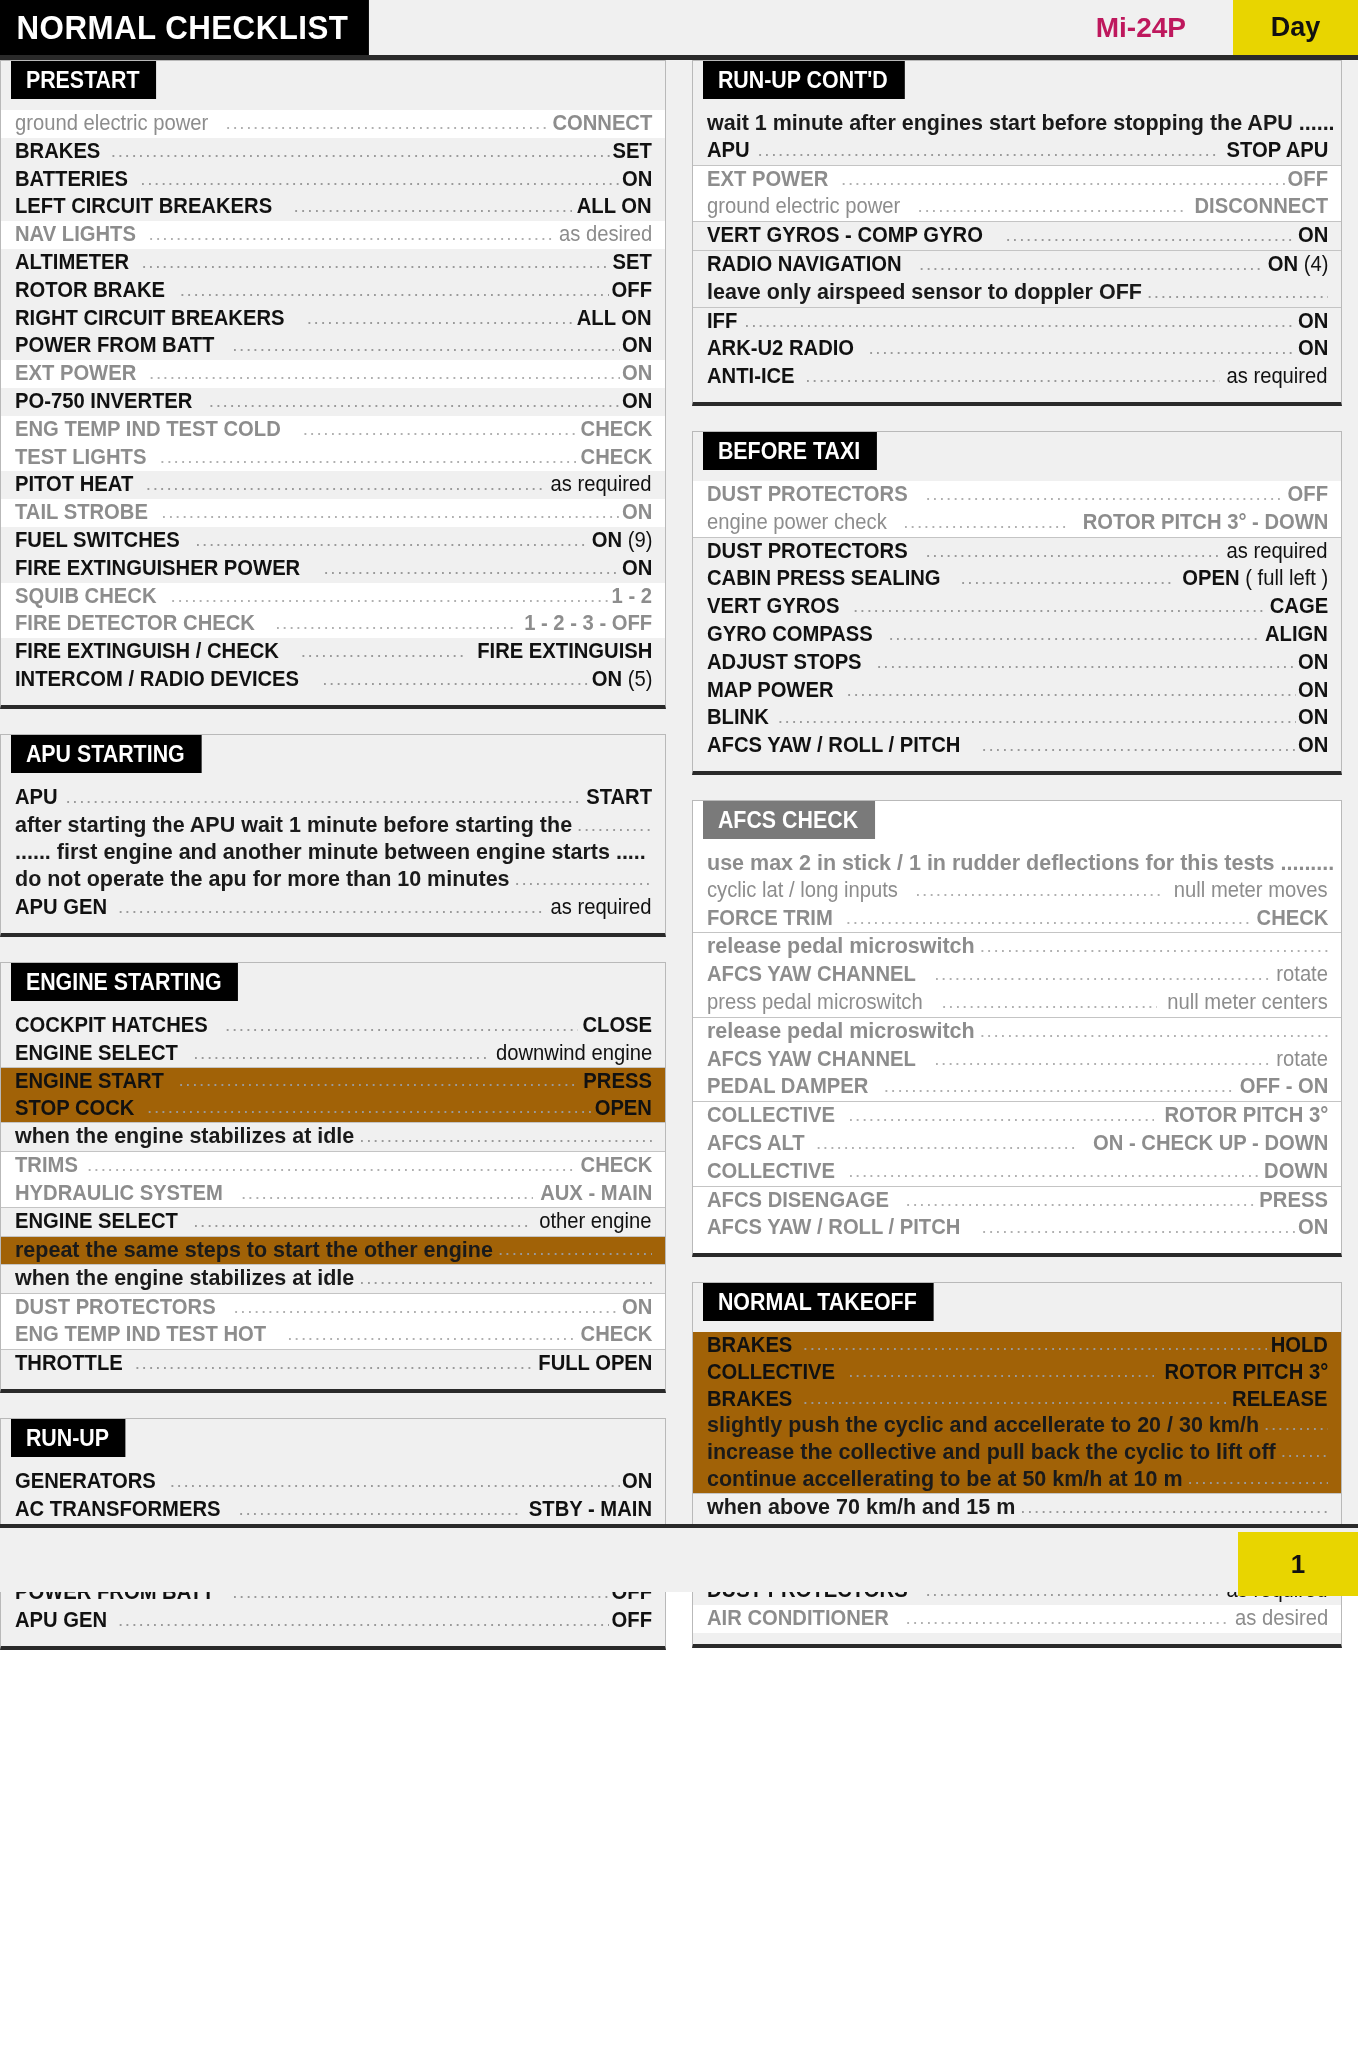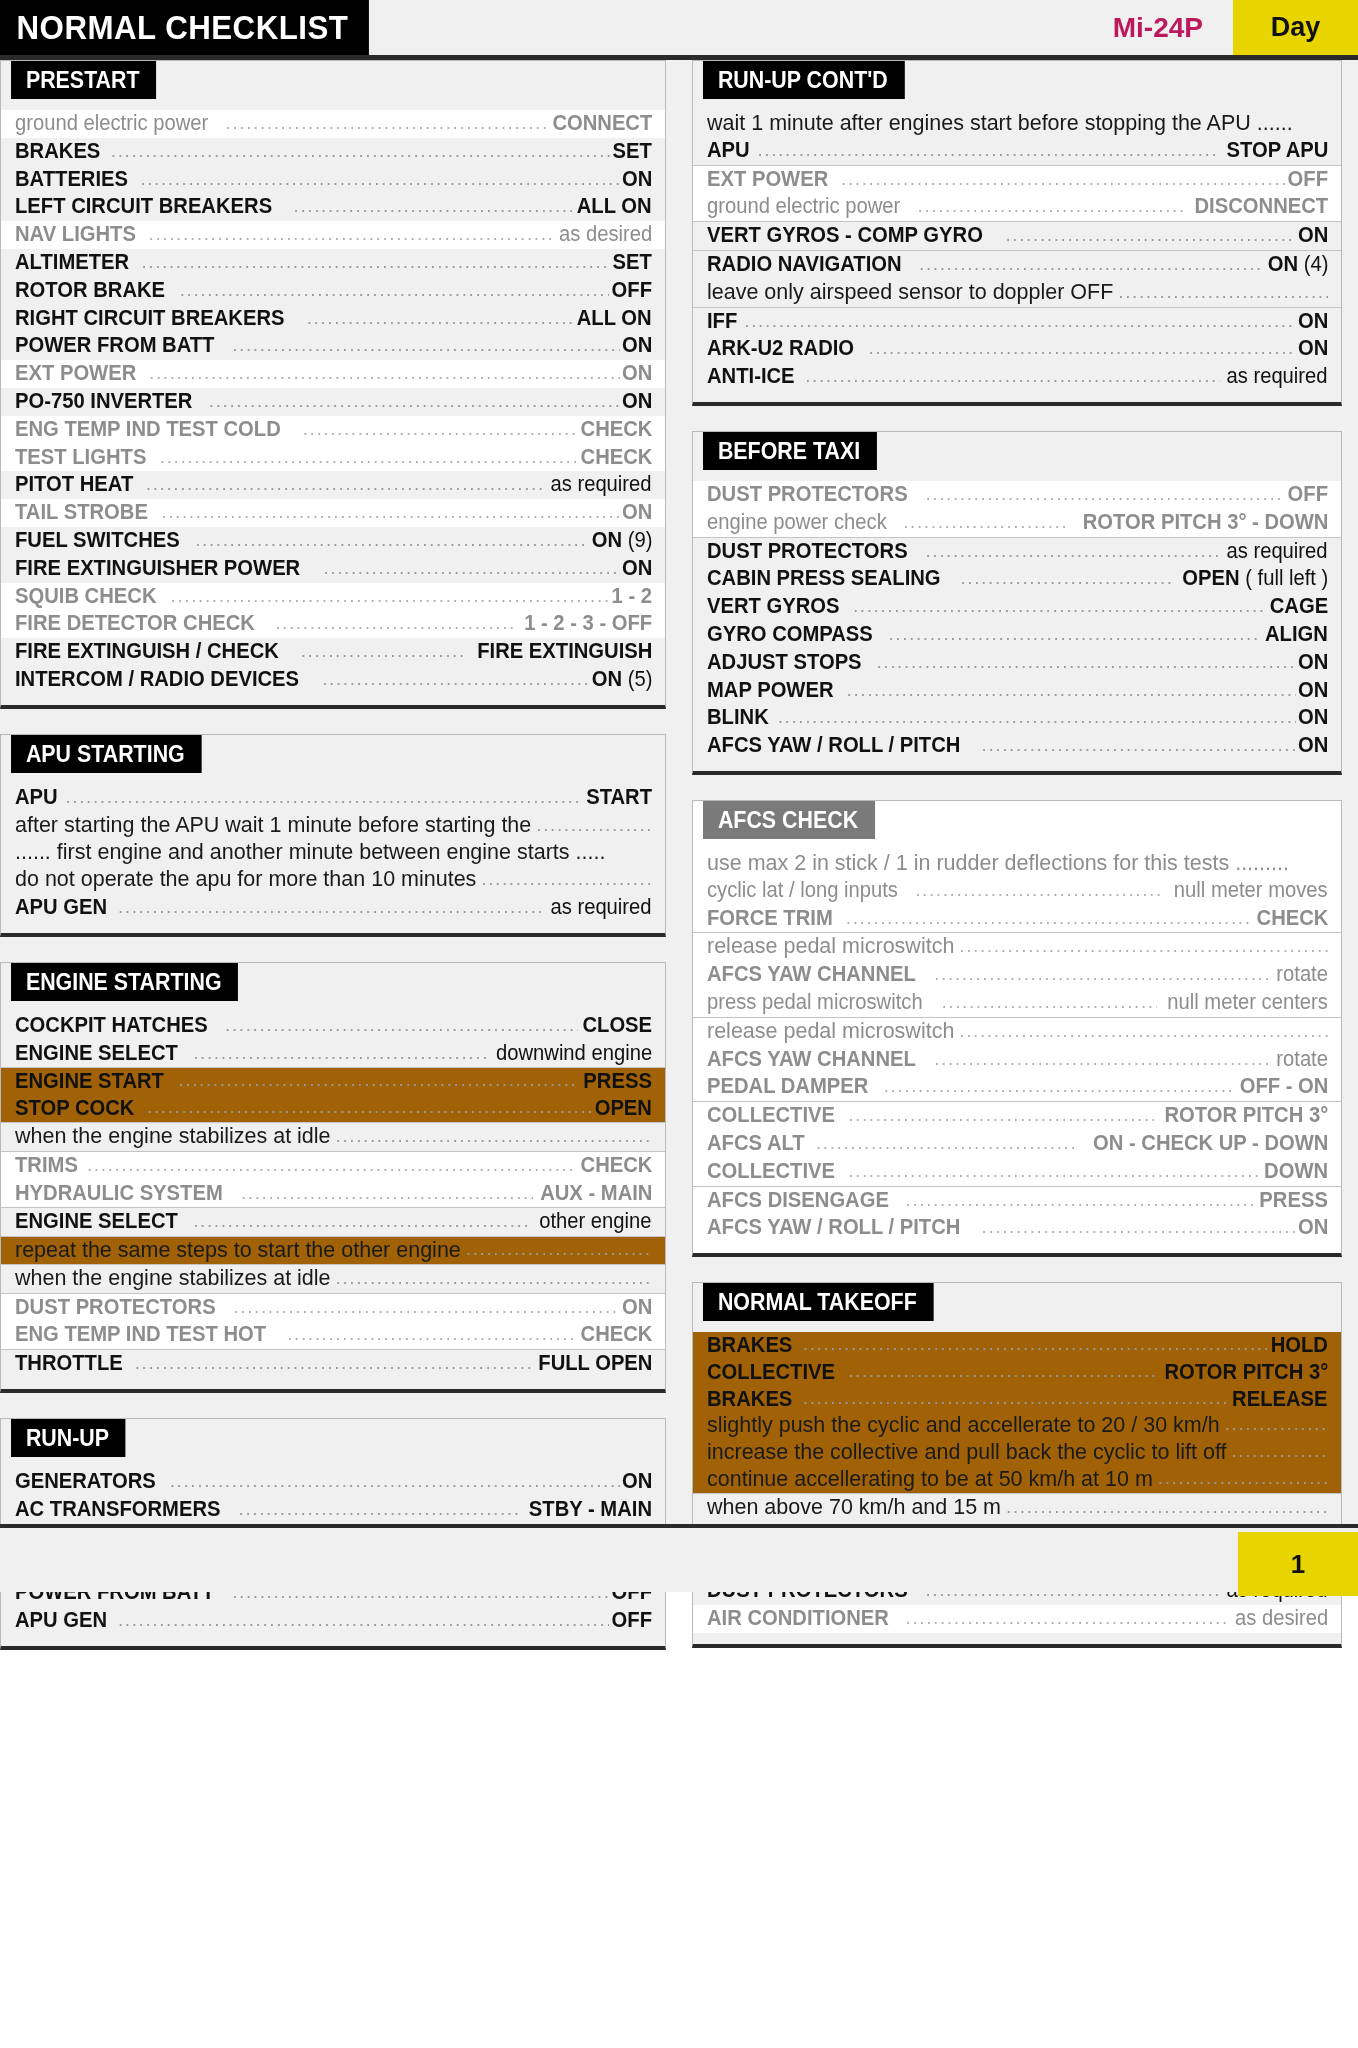--- a/index.html
+++ b/index.html
@@ -54,20 +54,21 @@
   }
   .daybadge {
     background: #e8d500;
     color: #111111;
     font-weight: bold;
     font-size: 27px;
     line-height: 55px;
     width: 125px;
     text-align: center;
     white-space: nowrap;
+    margin-left: 17px;
   }
 
   
   .columns {
     display: flex;
     height: 1915px;
     box-sizing: border-box;
   }
   .col {
     width: 679px;
@@ -128,21 +129,21 @@
   .row.sep-top  { border-top: 1px solid #c4c4c4; }
 
   .row .label {
     font-weight: bold;
     color: #111111;
     flex: 0 0 auto;
     transform: scaleX(0.94);
     transform-origin: left center;
   }
   .row.dim .label  { color: #8d8d8d; }
-  .row.note .label { font-weight: normal; color: #1a1a1a; transform: none; }
+  .row.note .label { font-weight: bold; color: #1a1a1a; transform: none; }
   .row.note.dim .label { color: #8d8d8d; }
 
   .row .dots {
     flex: 1 1 auto;
     overflow: hidden;
     color: #9a9a9a;
     font-size: 19px;
     letter-spacing: 1.6px;
     padding: 0 5px;
     min-width: 12px;

